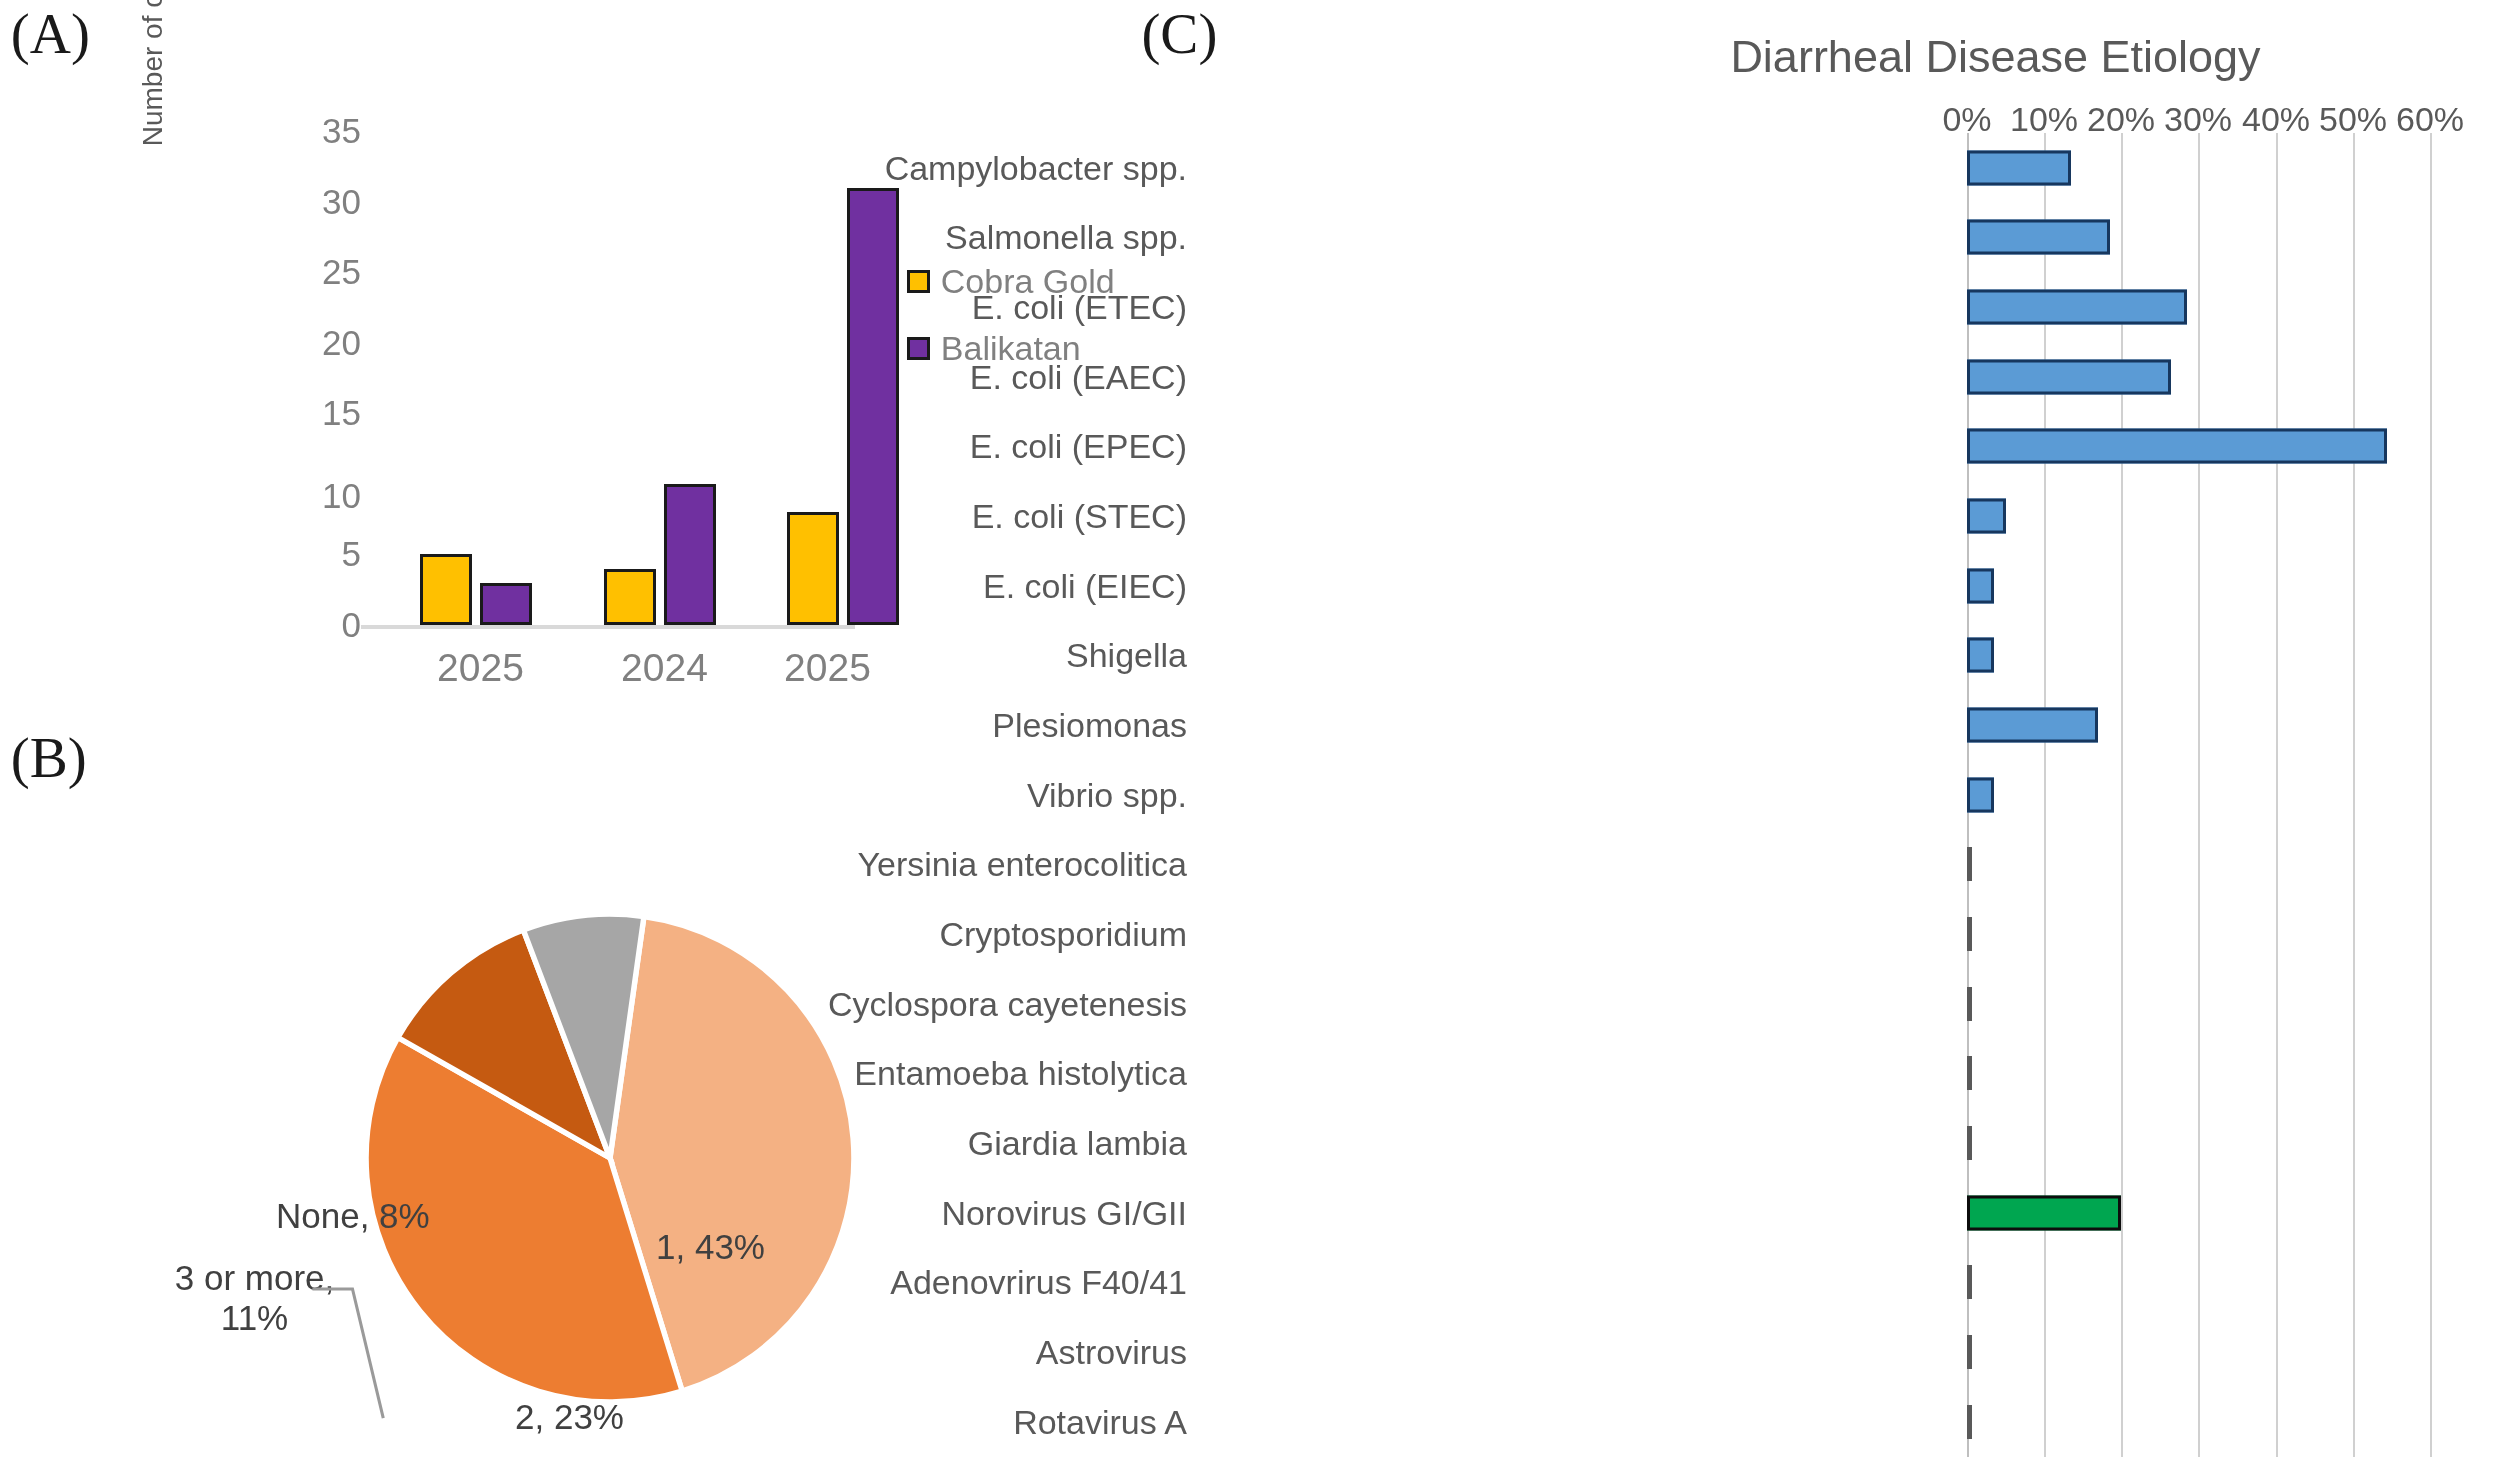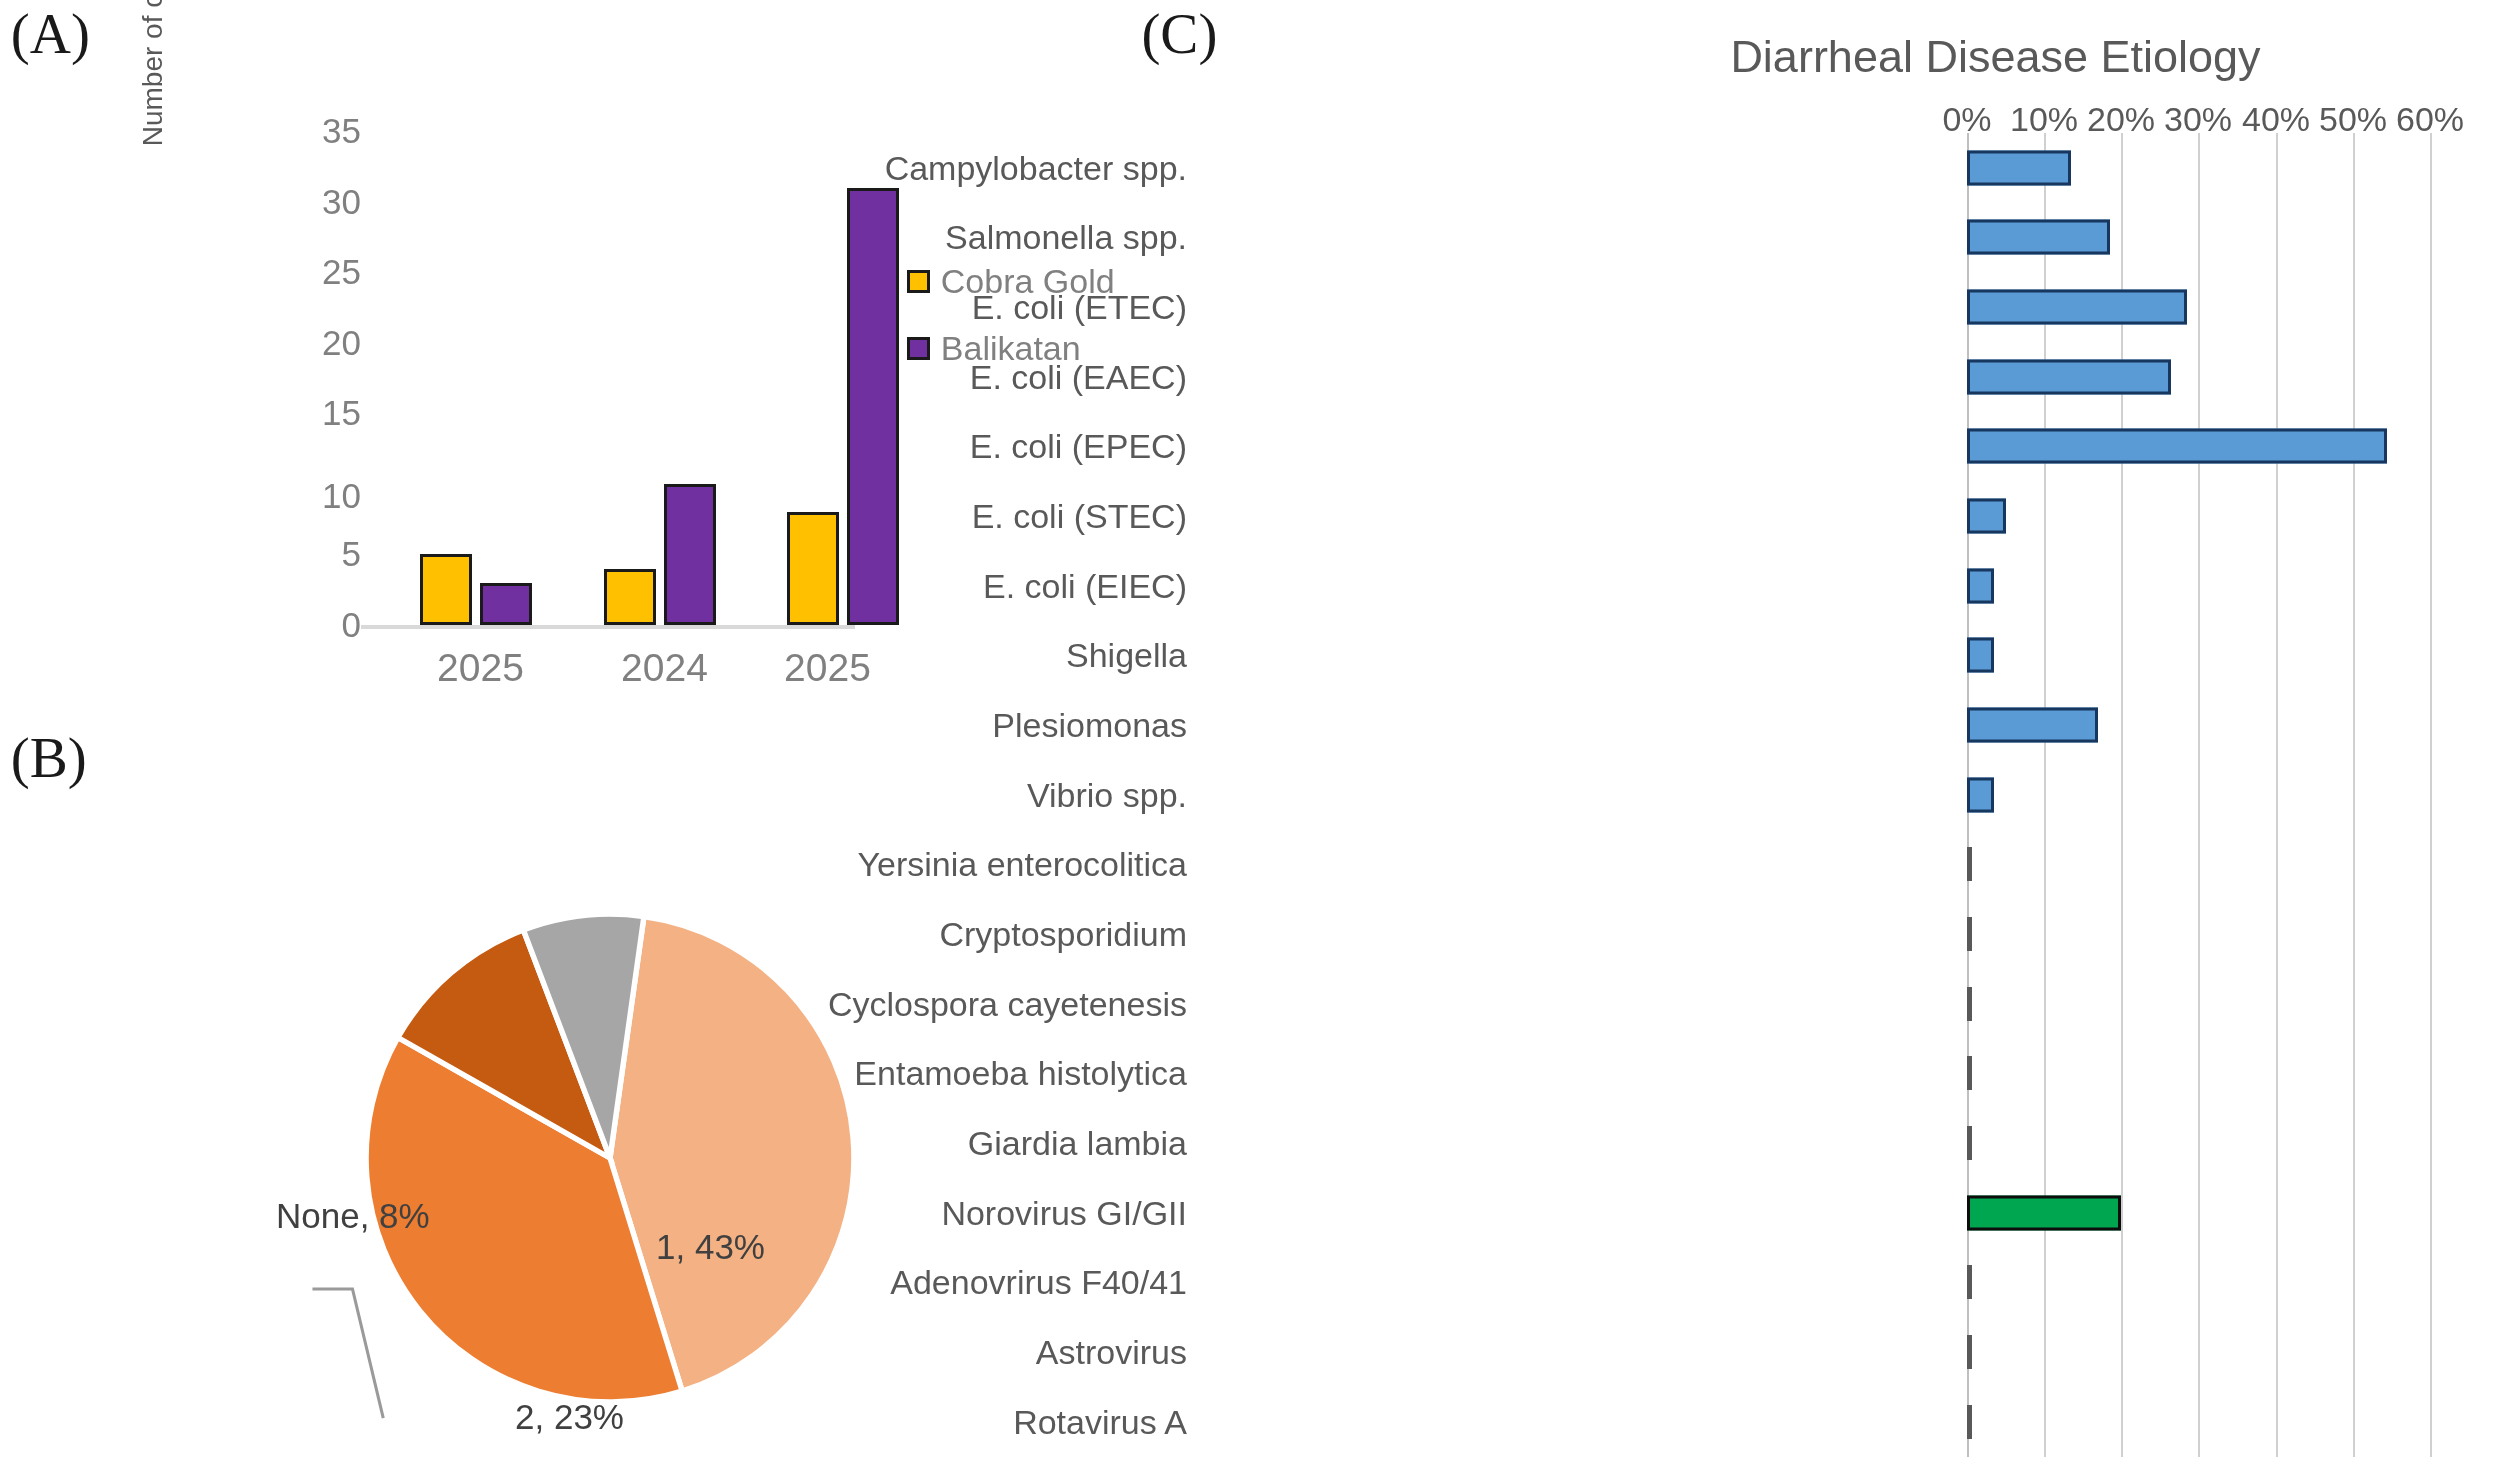--- a/index.html
+++ b/index.html
@@ -124,20 +124,21 @@
         <path d="M 320 320 L 363.97869990338074 7.0752902776637825 A 316 316 0 0 1 413.4437438139187 621.8679624306606 Z" fill="#F4B183" stroke="#ffffff" stroke-width="7"></path>
         <path d="M 320 320 L 413.4437438139187 621.8679624306606 A 316 316 0 0 1 45.23960227635081 163.91437015938297 Z" fill="#ED7D31" stroke="#ffffff" stroke-width="7"></path>
         <path d="M 320 320 L 45.23960227635081 163.91437015938297 A 316 316 0 0 1 207.78619987902874 24.595086258859396 Z" fill="#C55A11" stroke="#ffffff" stroke-width="7"></path>
         <path d="M 320 320 L 207.78619987902874 24.595086258859396 A 316 316 0 0 1 363.9786999033807 7.0752902776637825 Z" fill="#A6A6A6" stroke="#ffffff" stroke-width="7"></path>
       </svg>
     </div>
 
   <div class="b-slicelabel" style="left:656px;top:509px;">1, 43%</div>
   <div class="b-slicelabel" style="left:515px;top:679px;">2, 23%</div>
   <div class="b-slicelabel" style="left:276px;top:478px;">None, 8%</div>
+  <div class="b-callout" style="left:154px;top:540px;width:201px;">3 or more, 11%</div>
 
   <svg id="b-leader" width="201" height="177" style="left:312px;top:554px;" viewBox="0 0 260 230">
     <polyline points="0,22 52,22 92,190" fill="none" stroke="#9a9a9a" stroke-width="4"></polyline>
   </svg>
 </div>
 
 <div id="panelC">
   <div class="panel-tag" style="left:15.4px;top:4.6px;">(C)</div>
   <div class="panel-title" style="left:445px;top:18.5px;width:849px;margin-top:12px;">Diarrheal Disease Etiology</div>
 

